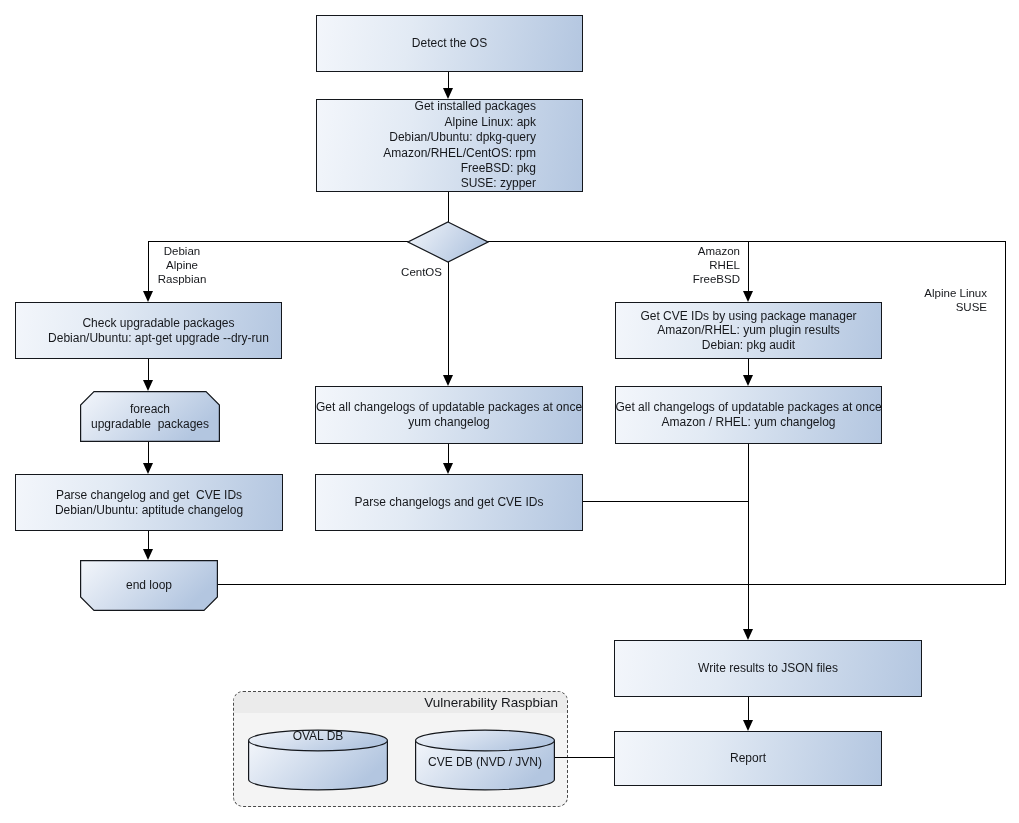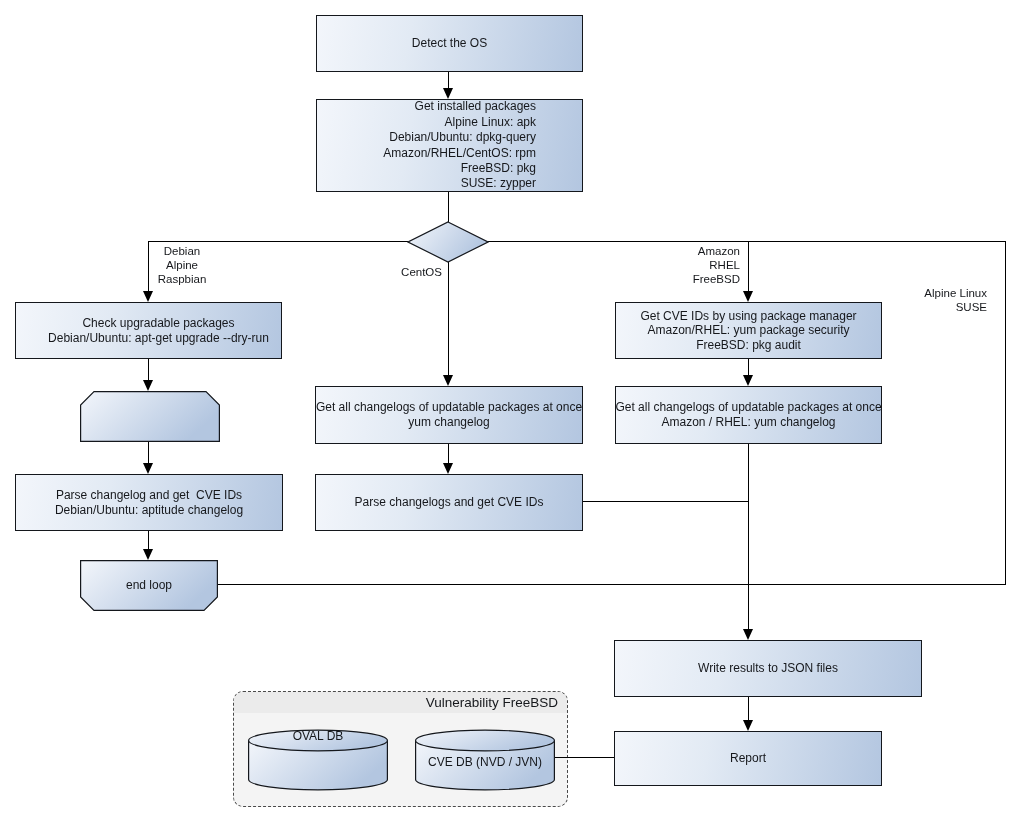--- a/index.html
+++ b/index.html
@@ -41,21 +41,21 @@
     padding-right:9px; font-size:13.5px; color:#16181c;
   }
 </style>
 </head>
 <body>
 
 <div class="canvas">
 
   <div class="db-container">
     <div class="db-header">
-      <span>Vulnerability FreeBSD</span>
+      <span>Vulnerability Raspbian</span>
     </div>
   </div>
 
   <div class="vline" style="left:448px; top:71px; height:18px;"></div>
   <div class="vline" style="left:448px; top:192px; height:30px;"></div>
   <div class="hline" style="left:148px; top:241px; width:260px;"></div>
   <div class="vline" style="left:148px; top:241px; height:51px;"></div>
   <div class="vline" style="left:148px; top:359px; height:22px;"></div>
   <div class="vline" style="left:148px; top:442px; height:22px;"></div>
   <div class="vline" style="left:148px; top:531px; height:19px;"></div>
@@ -128,22 +128,22 @@
     <div class="tline">Get all changelogs of updatable packages at once</div>
     <div class="tline">yum changelog</div>
   </div>
 
   <div class="box" style="left:315px; top:474px; width:268px; height:57px;">
     <div class="tline">Parse changelogs and get CVE IDs</div>
   </div>
 
   <div class="box" style="left:615px; top:302px; width:267px; height:57px; line-height:14.5px;">
     <div class="tline">Get CVE IDs by using package manager</div>
-    <div class="tline">Amazon/RHEL: yum package security</div>
-    <div class="tline">FreeBSD: pkg audit</div>
+    <div class="tline">Amazon/RHEL: yum plugin results</div>
+    <div class="tline">Debian: pkg audit</div>
   </div>
 
   <div class="box" style="left:615px; top:386px; width:267px; height:58px;">
     <div class="tline">Get all changelogs of updatable packages at once</div>
     <div class="tline">Amazon / RHEL: yum changelog</div>
   </div>
 
   <div class="box" style="left:614px; top:640px; width:308px; height:57px;">
     <div class="tline">Write results to JSON files</div>
   </div>
@@ -164,20 +164,24 @@
 
   <svg class="shape-svg" style="left:80px; top:391px;" width="140" height="51" viewBox="0 0 140 51">
     <defs>
       <linearGradient id="g2" x1="0" y1="0" x2="1" y2="0.4">
         <stop offset="0" stop-color="#f3f6fb"></stop>
           <stop offset="1" stop-color="#b3c6e0"></stop>
       </linearGradient>
     </defs>
     <polygon points="14,0.6 126,0.6 139.4,14 139.4,50.4 0.6,50.4 0.6,14" fill="url(#g2)" stroke="#14171c" stroke-width="1.2"></polygon>
   </svg>
+  <div class="shape-text" style="left:80px; top:391px; width:140px; height:51px;">
+    <div class="tline">foreach</div>
+    <div class="tline">upgradable  packages</div>
+  </div>
 
   <svg class="shape-svg" style="left:80px; top:560px;" width="138" height="51" viewBox="0 0 138 51">
     <defs>
       <linearGradient id="g3" x1="0" y1="0" x2="1" y2="0.4">
         <stop offset="0" stop-color="#f3f6fb"></stop>
           <stop offset="1" stop-color="#b3c6e0"></stop>
       </linearGradient>
     </defs>
     <polygon points="0.6,0.6 137.4,0.6 137.4,37 124,50.4 14,50.4 0.6,37" fill="url(#g3)" stroke="#14171c" stroke-width="1.2"></polygon>
   </svg>

